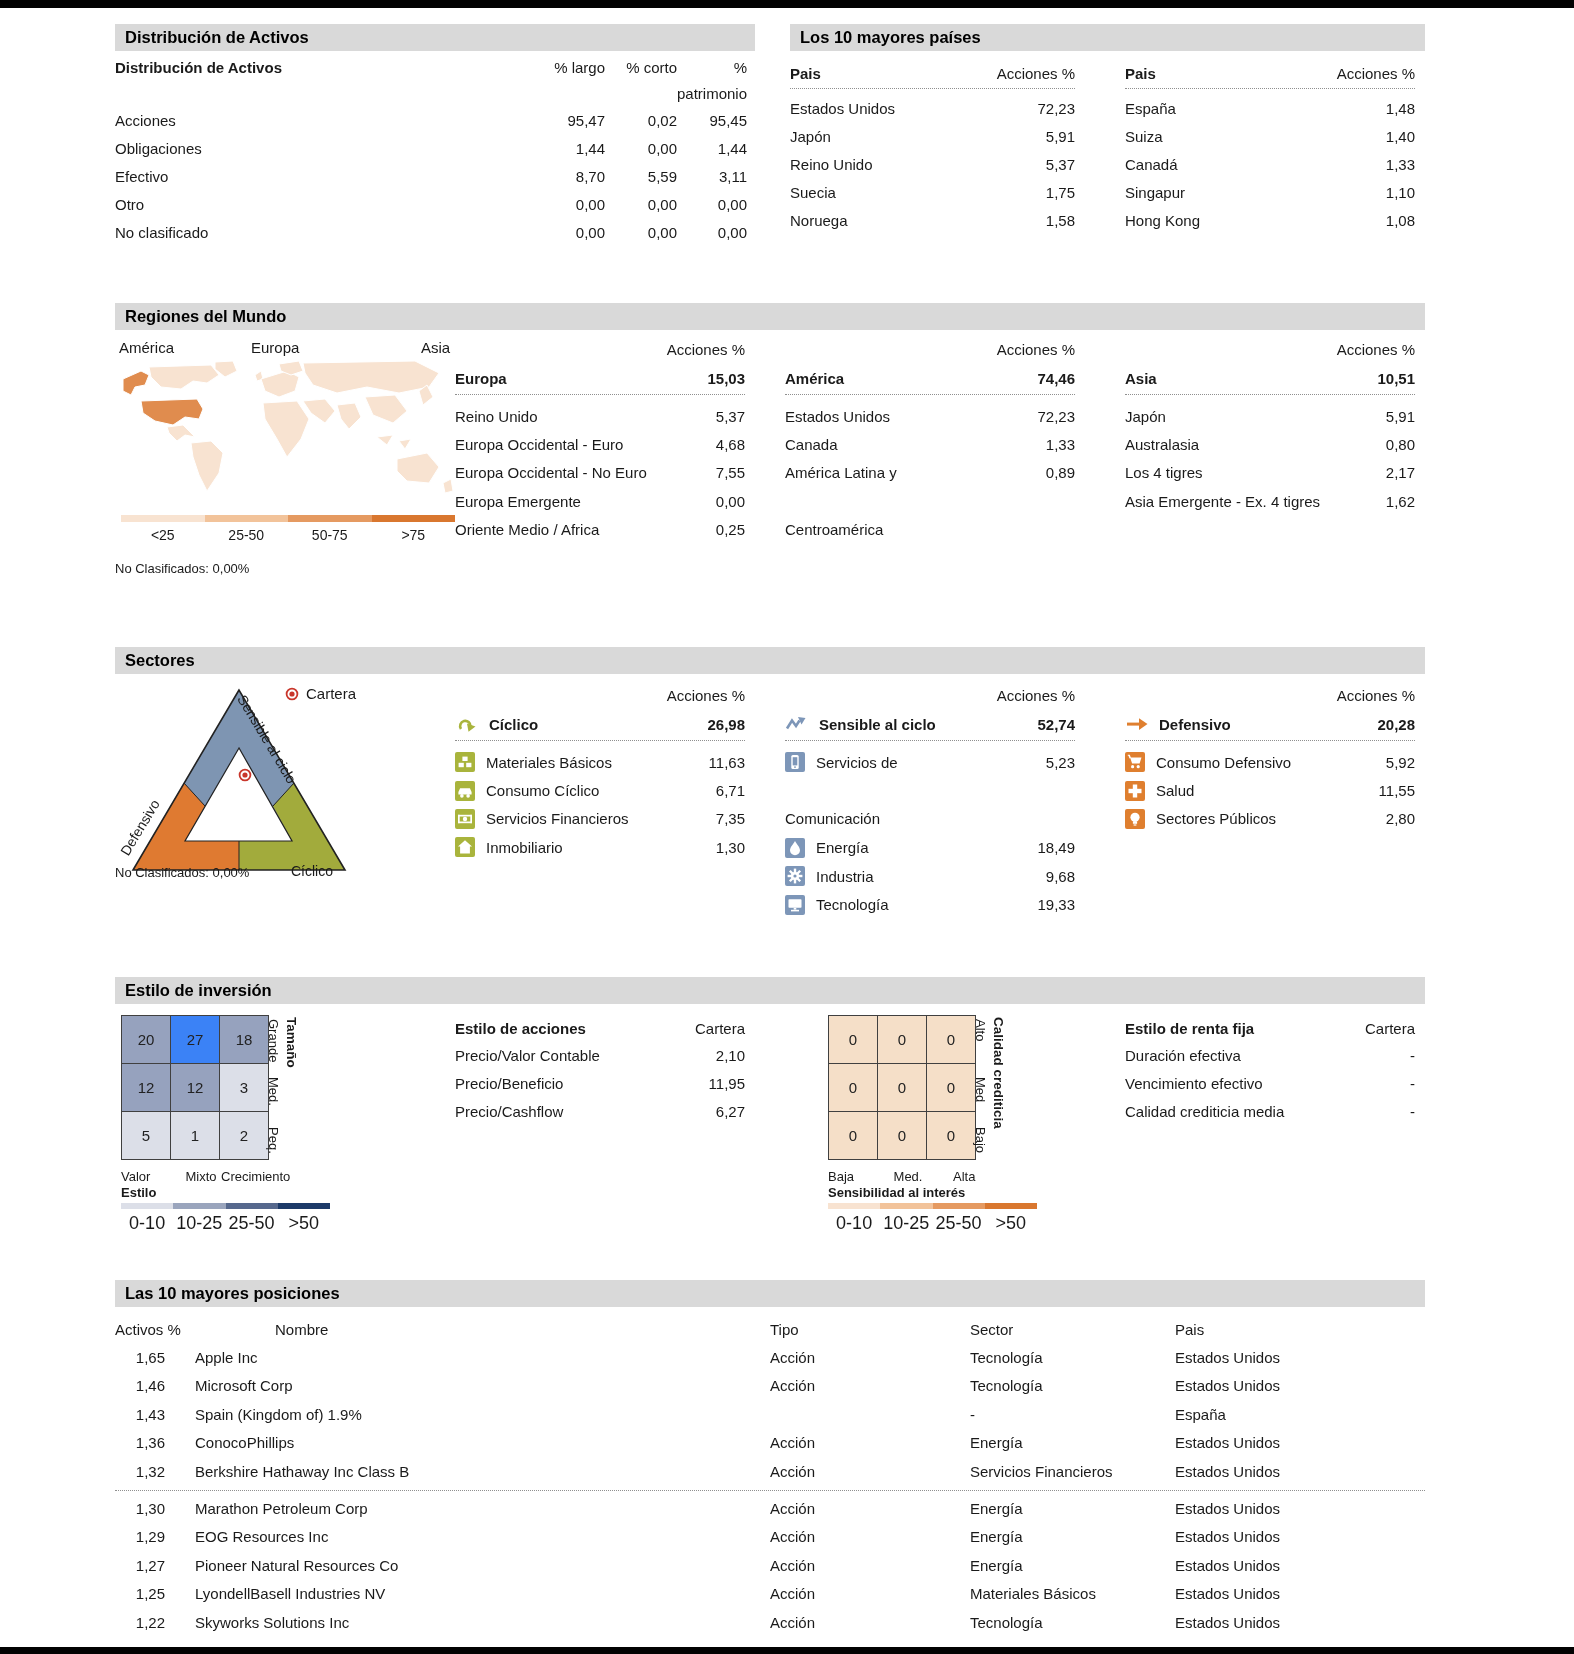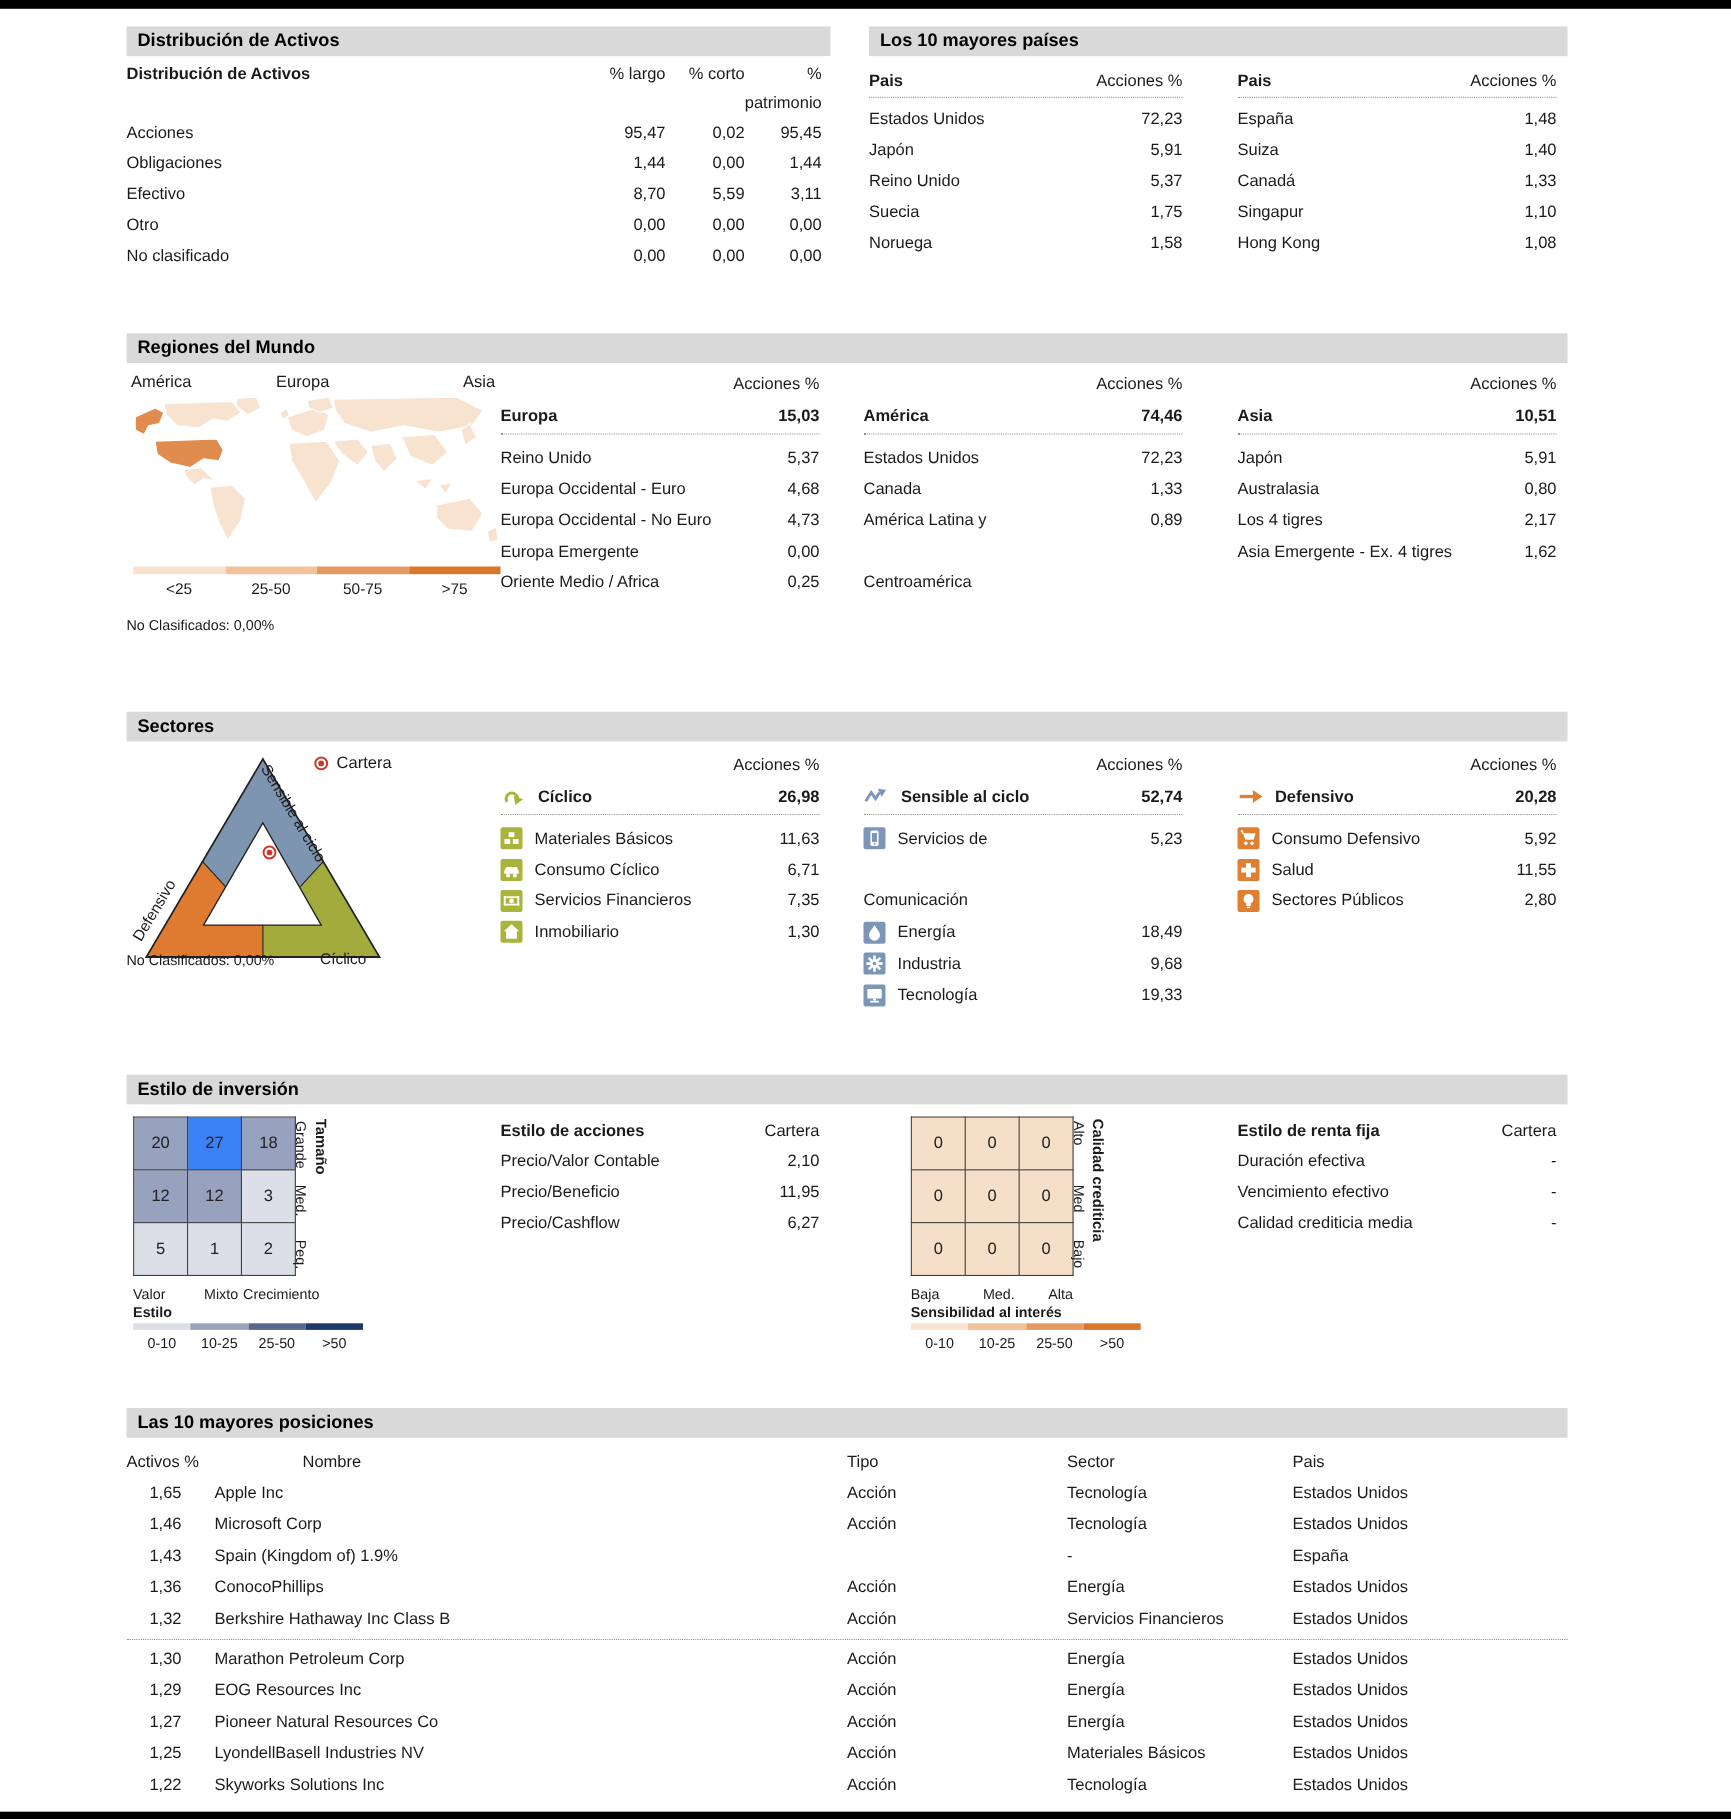--- a/index.html
+++ b/index.html
@@ -40,21 +40,21 @@
   
   table.box{border-collapse:collapse;position:absolute;}
   table.box td{width:48px;height:47px;border:1.5px solid #404040;text-align:center;font-size:15px;padding:0;color:#222;}
   td.b1{background:#DCDFE8;} td.b2{background:#96A2BE;} td.b3{background:#3b82f6;color:#fff0 }
   td.b3{color:#222;}
   td.cr{background:#F5DFC8;}
   .vlab{position:absolute;transform-origin:0 0;transform:rotate(90deg);font-size:13px;white-space:nowrap;}
   .vlabb{position:absolute;transform-origin:0 0;transform:rotate(90deg);font-size:13.5px;font-weight:bold;white-space:nowrap;}
   .legbar{position:absolute;display:flex;height:6px;width:209px;}
   .legbar span{flex:1;}
-  .legrow{position:absolute;display:flex;width:209px;font-size:13px;}
+  .legrow{position:absolute;display:flex;width:209px;font-size:18px;}
   .legrow span{flex:1;text-align:center;}
   
   .hhead{display:grid;grid-template-columns:80px 575px 200px 205px 1fr;position:absolute;left:0;top:36px;width:1310px;}
   .hgrid{display:grid;grid-template-columns:50px 605px 200px 205px 1fr;width:1310px;}
   .hhead>div,.hgrid>div{height:28.4px;line-height:28.4px;white-space:nowrap;}
   .hnum{text-align:right;}
   .hname{padding-left:30px;}
   .hsep{border-top:1.5px dotted #8f8f8f;margin:4px 0 4px;}
   .rot{position:absolute;white-space:nowrap;font-size:14px;}
 </style>
@@ -307,21 +307,21 @@
       <div class="mt-row">
           <span>Reino Unido</span>
           <span class="mt-val">5,37</span>
         </div>
       <div class="mt-row">
           <span>Europa Occidental - Euro</span>
           <span class="mt-val">4,68</span>
         </div>
       <div class="mt-row">
           <span>Europa Occidental - No Euro</span>
-          <span class="mt-val">4,73</span>
+          <span class="mt-val">7,55</span>
         </div>
       <div class="mt-row">
           <span>Europa Emergente</span>
           <span class="mt-val">0,00</span>
         </div>
       <div class="mt-row">
           <span>Oriente Medio / Africa</span>
           <span class="mt-val">0,25</span>
         </div>
     </div>

